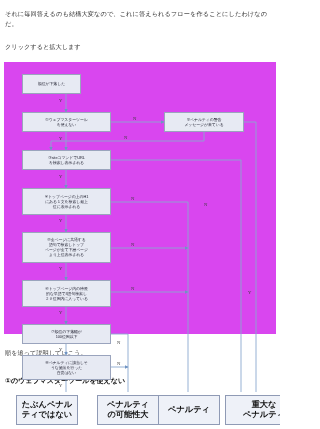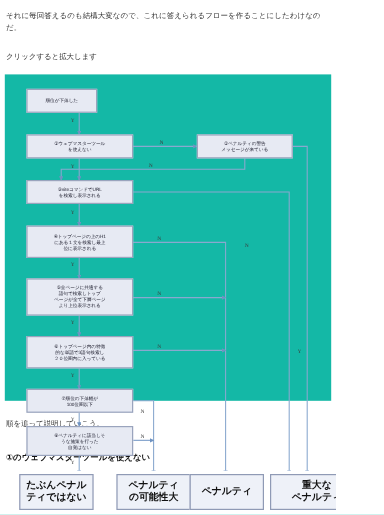--- a/index.html
+++ b/index.html
@@ -23,21 +23,21 @@
     padding:8px 5px 4px 5px;
     color:#333;
   }
 
   
   .diagram{
     position:relative;
     margin:0 4px;
     width:272px;
     height:272px;
-    background:#14b8a6;
+    background:#d946ef;
     box-sizing:border-box;
     text-decoration:underline;
   }
   .canvas{position:absolute;inset:0;}
   .canvas svg{position:absolute;left:0;top:0;}
 
   .node{
     position:absolute;
     box-sizing:border-box;
     background:#e7eaf3;

